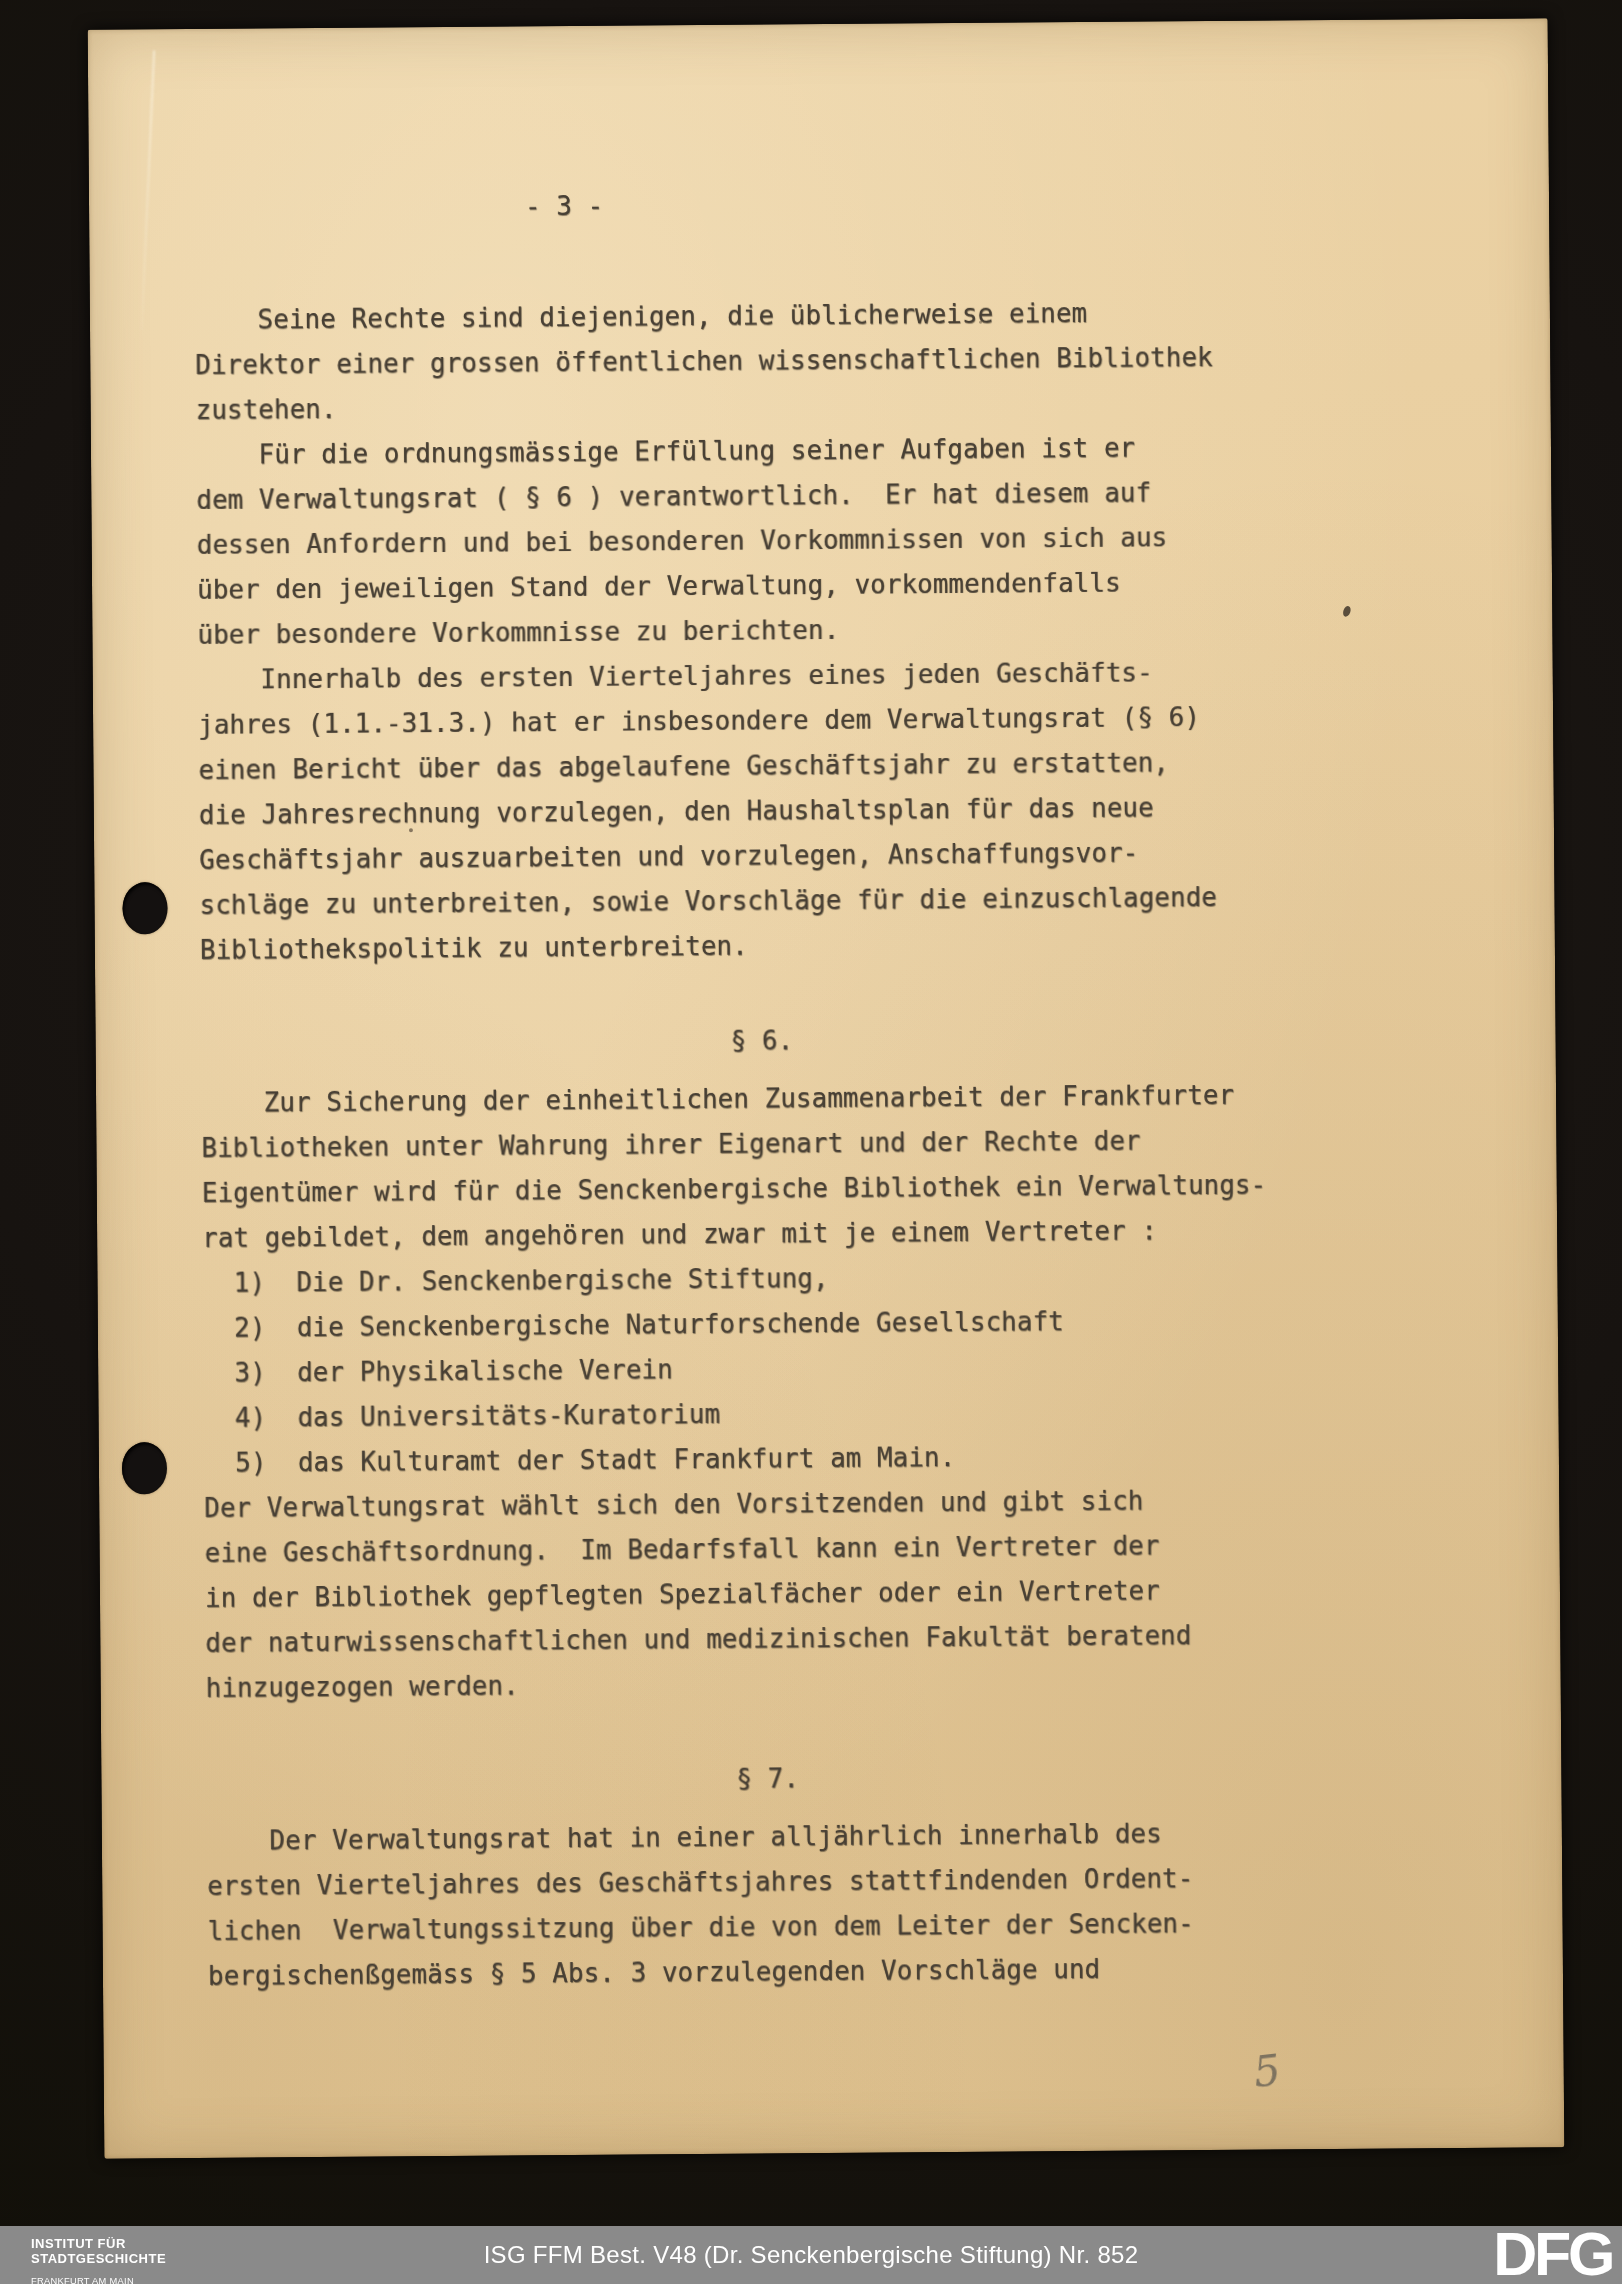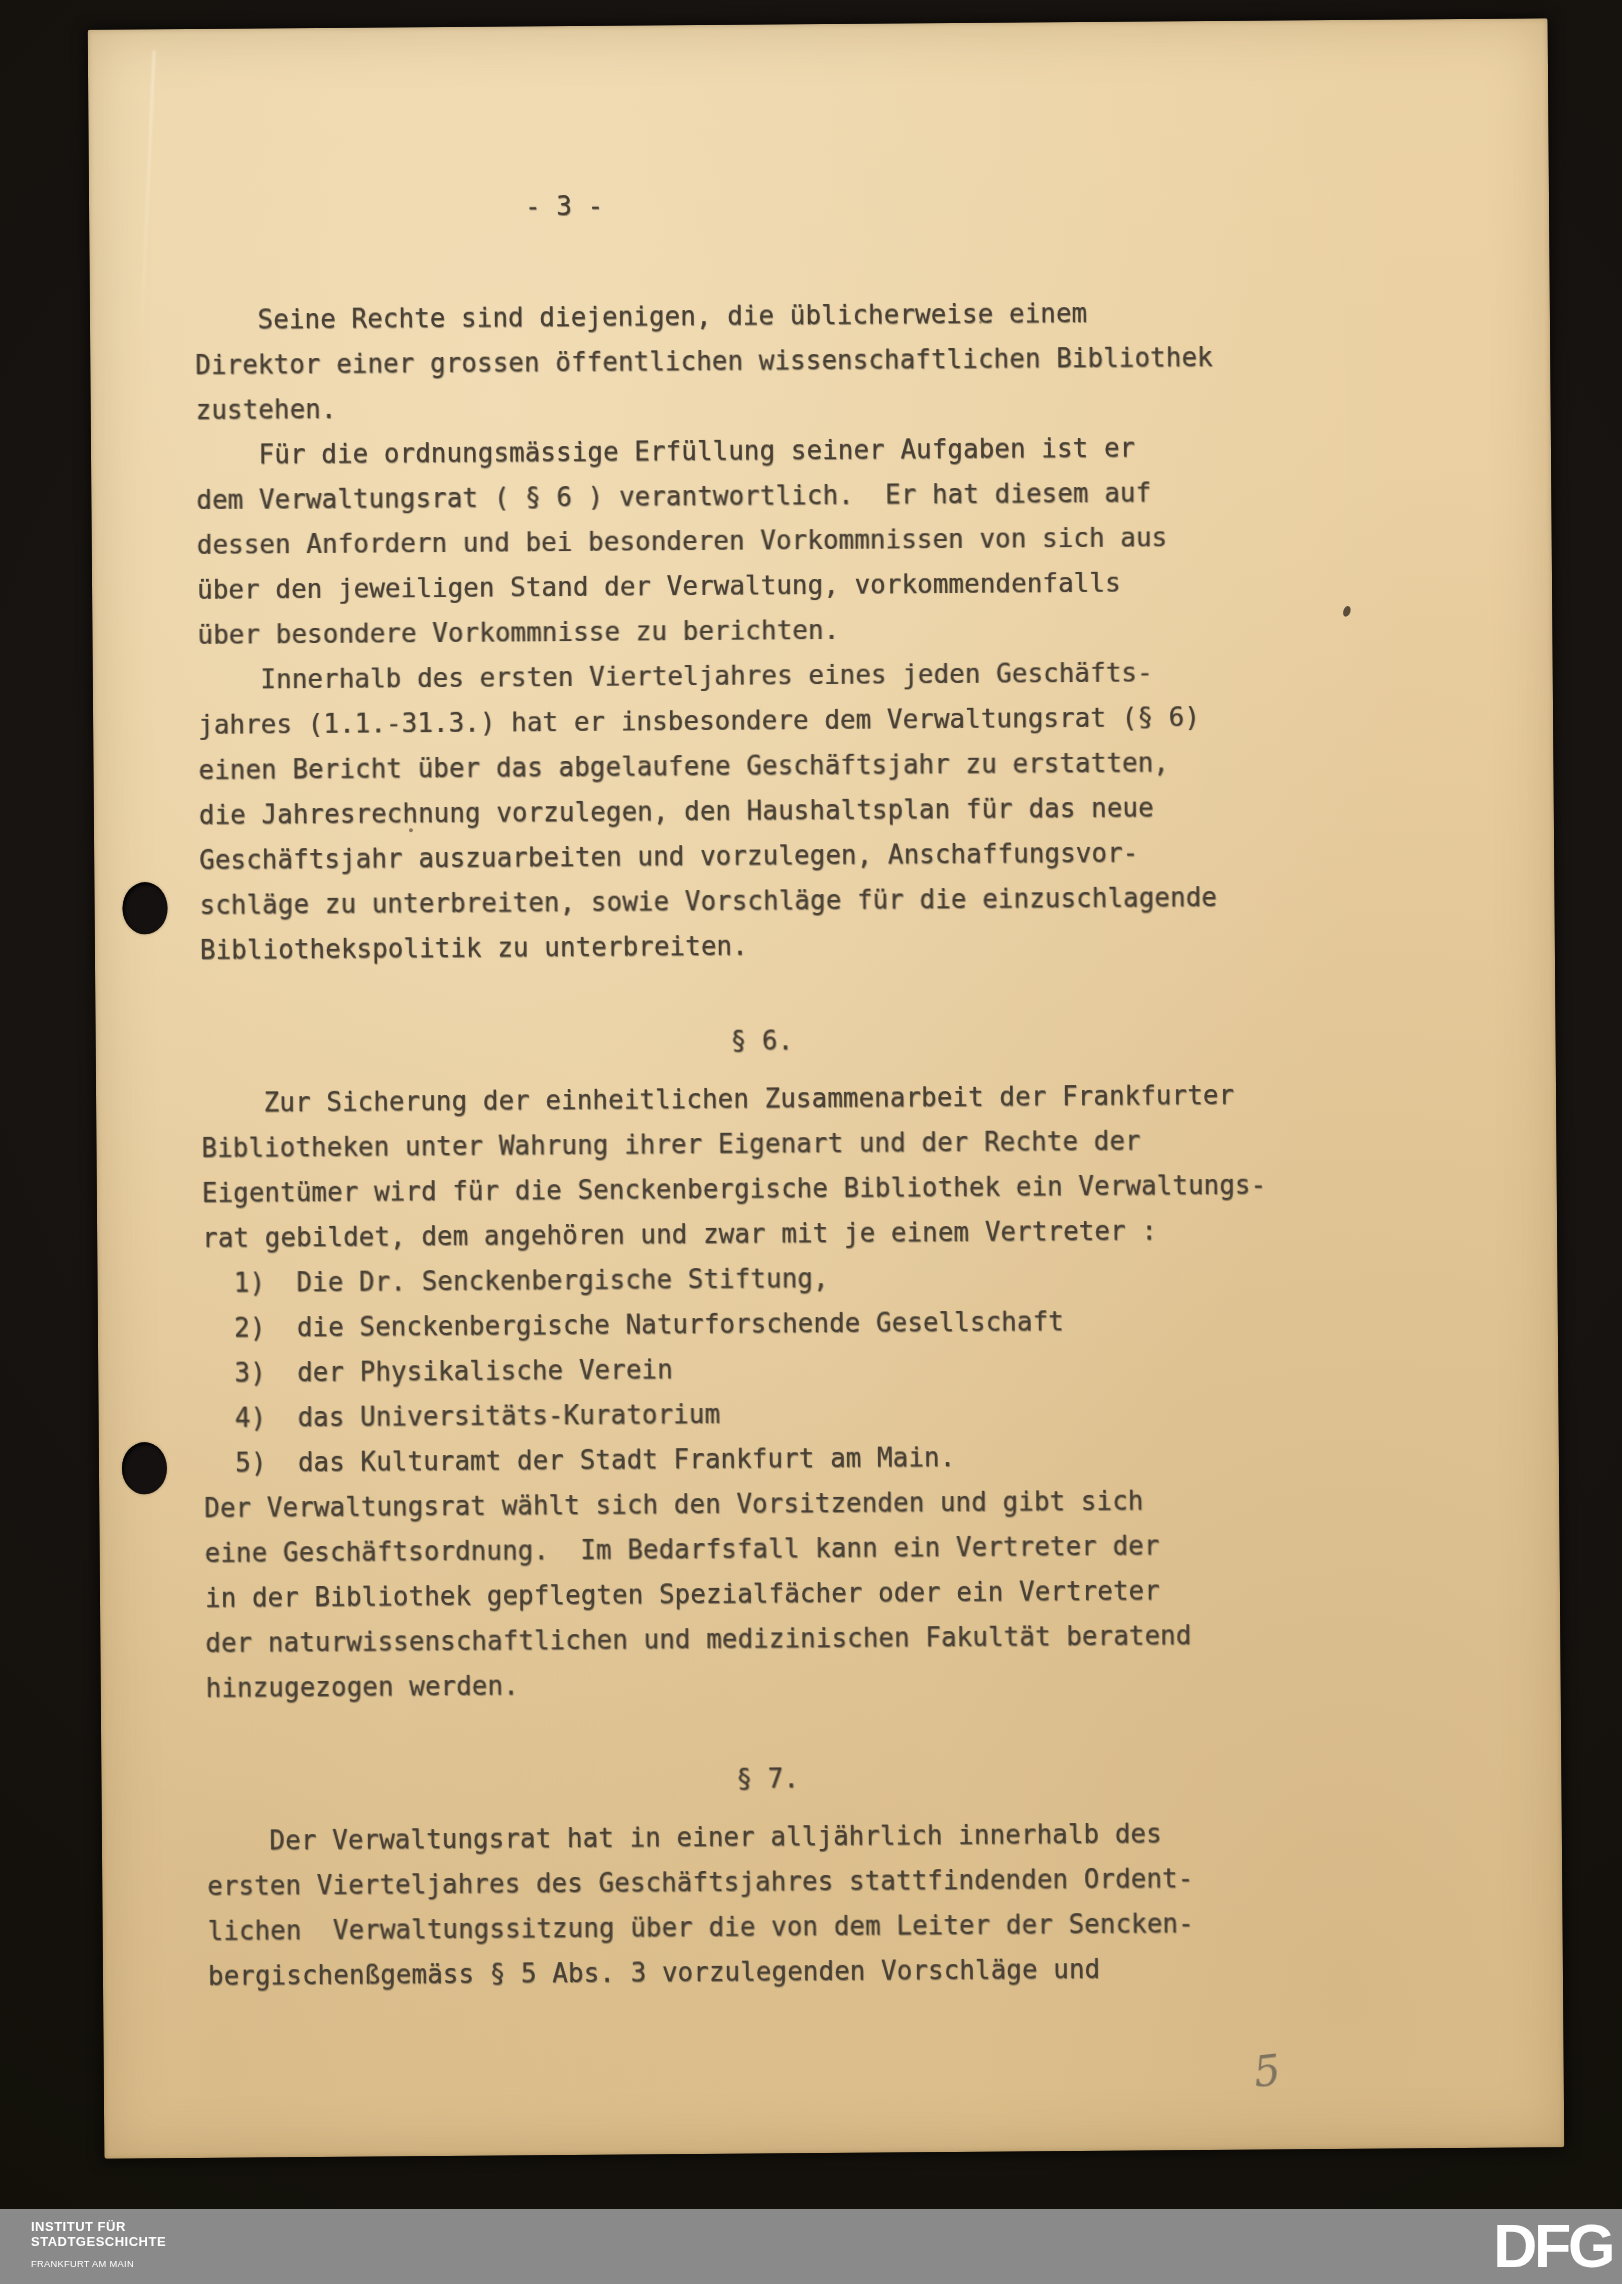--- a/index.html
+++ b/index.html
@@ -101,21 +101,21 @@
   #speck-1 { left: 1251px; top: 586px; width: 7.3px; height: 11.4px; transform: rotate(20deg); }
   #speck-2 { left: 315px;  top: 801px; width: 4px; height: 4px; opacity: 0.7; }
   #speck-3 { left: 889px; top: 298px; width: 3.2px; height: 3.2px; opacity: 0.5; }
 
   
   #footer-bar {
     position: absolute;
     left: 0;
     bottom: 0;
     width: 1622px;
-    height: 75px;
+    height: 58px;
     background: #8a8a8a;
     font-family: "Liberation Sans", sans-serif;
     color: #ffffff;
   }
   #institute-block {
     position: absolute;
     left: 31px;
     top: 11.4px;
     line-height: 1.1;
   }
@@ -198,17 +198,18 @@
     <div id="speck-2" class="speck"></div>
     <div id="speck-3" class="speck"></div>
   </div>
 
   <div id="footer-bar">
     <div id="institute-block">
       <div class="inst-bold">INSTITUT FÜR</div>
       <div class="inst-bold">STADTGESCHICHTE</div>
       <div class="inst-small">FRANKFURT AM MAIN</div>
     </div>
+    <div id="archive-reference">ISG FFM Best. V48 (Dr. Senckenbergische Stiftung) Nr. 852</div>
     <div id="dfg-logo">DFG</div>
   </div>
 
 </div>
 
 
 </body></html>

